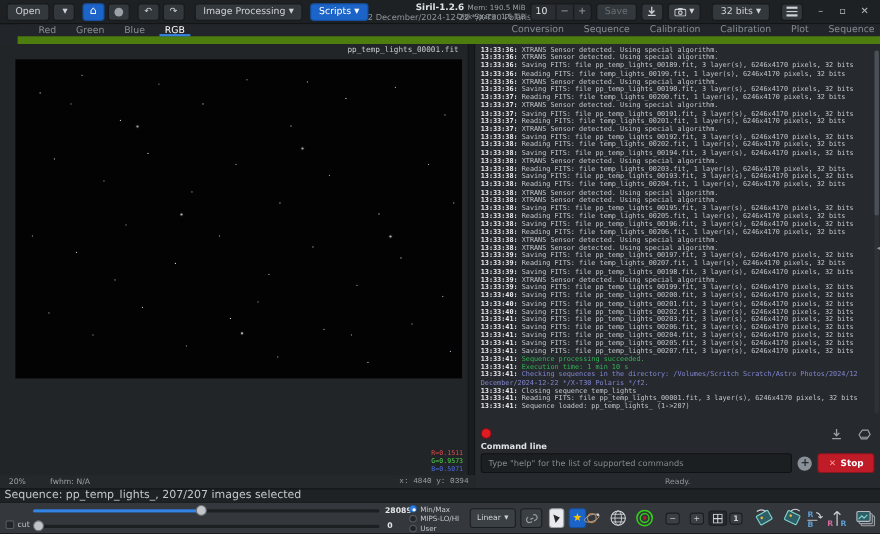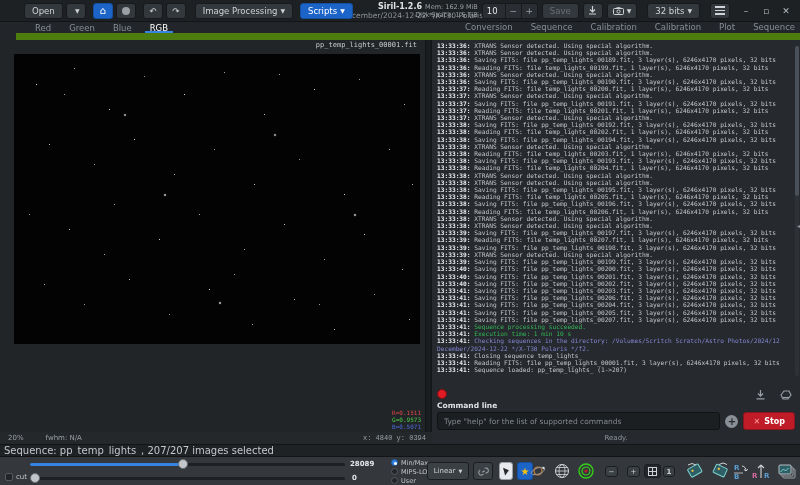--- a/index.html
+++ b/index.html
@@ -5,21 +5,21 @@
   * { margin:0; padding:0; box-sizing:border-box; }
   html,body { background:#111; }
   #app {
     position:relative; width:800px; height:485px; overflow:hidden;
     background:#22262a; font-family:"DejaVu Sans","Liberation Sans",sans-serif;
     color:#c9ccd0; font-size:9px; -webkit-font-smoothing:antialiased;
   }
   
   .titlebar { position:absolute; top:0; left:0; width:800px; height:22px;
     background:#1d2124; border-bottom:1px solid #121416; display:flex; align-items:center; }
-  .tb-left { display:flex; align-items:center; gap:3px; padding-left:24px; z-index:2; }
+  .tb-left { display:flex; align-items:center; gap:3px; padding-left:6px; z-index:2; }
   .btn { background:#33383d; border:1px solid #17191c; border-radius:3px; color:#cfd2d6;
     height:16px; display:inline-flex; align-items:center; justify-content:center;
     padding:0 7px; font-size:8.5px; cursor:default; }
   .btn.blue { background:#1c64c8; border-color:#14509f; color:#fff; }
   .btn.icon-btn { width:20px; padding:0; }
   .caret { font-size:6px; margin-left:3px; }
   .tb-title { position:absolute; left:0; right:0; top:0; height:22px; text-align:center; pointer-events:none; }
   .tb-title .t1 { font-weight:bold; font-size:8px; color:#dfe2e5; line-height:9px; margin-top:2px; }
   .tb-title .t2 { font-size:7.5px; color:#8e949a; line-height:9px; }
   .tb-right { margin-left:auto; display:flex; align-items:center; gap:4px; padding-right:6px; z-index:2; }
@@ -101,21 +101,21 @@
     border-top:1px solid #121416; display:flex; align-items:center; font-size:10px; color:#c3c7cb; padding-left:4px; }
   
   .bottom { position:absolute; top:456px; left:0; width:800px; height:29px; background:#34383c; border-top:1px solid #121416; }
   .slider { position:absolute; height:10px; }
   .slider .track { position:absolute; top:4px; left:0; right:0; height:3px; background:#1d2023; border-radius:2px; }
   .slider .fill { position:absolute; top:4px; left:0; height:3px; background:#3584e4; border-radius:2px; }
   .slider .handle { position:absolute; top:0px; width:10px; height:10px; border-radius:50%;
     background:#c2c6ca; border:1px solid #6a6f74; }
   .slider-val { position:absolute; font-size:7px; color:#e5e8ea; font-weight:bold; }
   .radio-group { position:absolute; left:372px; top:1px; font-size:6.5px; color:#c3c7cb; }
-  .radio-row { display:flex; align-items:center; gap:3px; height:9px;padding-left:19px; }
+  .radio-row { display:flex; align-items:center; gap:3px; height:9px; }
   .radio { width:7px; height:7px; border-radius:50%; background:#22262a; border:1px solid #55595e; position:relative; }
   .radio.sel { background:#3584e4; border-color:#1b5cae; }
   .radio.sel::after { content:""; position:absolute; left:2px; top:2px; width:3px; height:3px; border-radius:50%; background:#fff; }
   .checkbox { width:8px; height:8px; background:#22262a; border:1px solid #55595e; border-radius:2px; display:inline-block; }
   .cut-label { position:absolute; left:5px; top:16px; display:flex; gap:3px; align-items:center; font-size:7px; color:#c3c7cb; }
   .bp-btn { position:absolute; background:#3b4045; border:1px solid #1b1e21; border-radius:3px;
     color:#cfd2d6; display:flex; align-items:center; justify-content:center; font-size:7px; }
   .bp-btn.pressed { background:#24282c; }
   .bp-btn.white { background:#e8eaed; border-color:#9aa0a6; }
   .bp-btn.bluebg { background:#1c64c8; border-color:#14509f; }
@@ -155,21 +155,21 @@
           <span>Scripts</span>
           <span class="caret">▼</span>
         </span>
     </div>
     <div class="tb-title">
       <div class="t1">Siril-1.2.6</div>
       <div class="t2">...2024/12 December/2024-12-22 */X-T30 Polaris */f2</div>
     </div>
     <div class="tb-right">
       <div class="meminfo">
-        <div>Mem: 162.9 MiB</div>
+        <div>Mem: 190.5 MiB</div>
         <div>Disk Space: 1.5 TiB</div>
       </div>
       <div class="spinbox">
         <span class="val">10</span>
         <span class="step">−</span>
         <span class="step">+</span>
       </div>
       <span class="btn disabled">Save</span>
       <span class="btn icon-btn">
         <svg width="9" height="9" viewBox="0 0 9 9">

